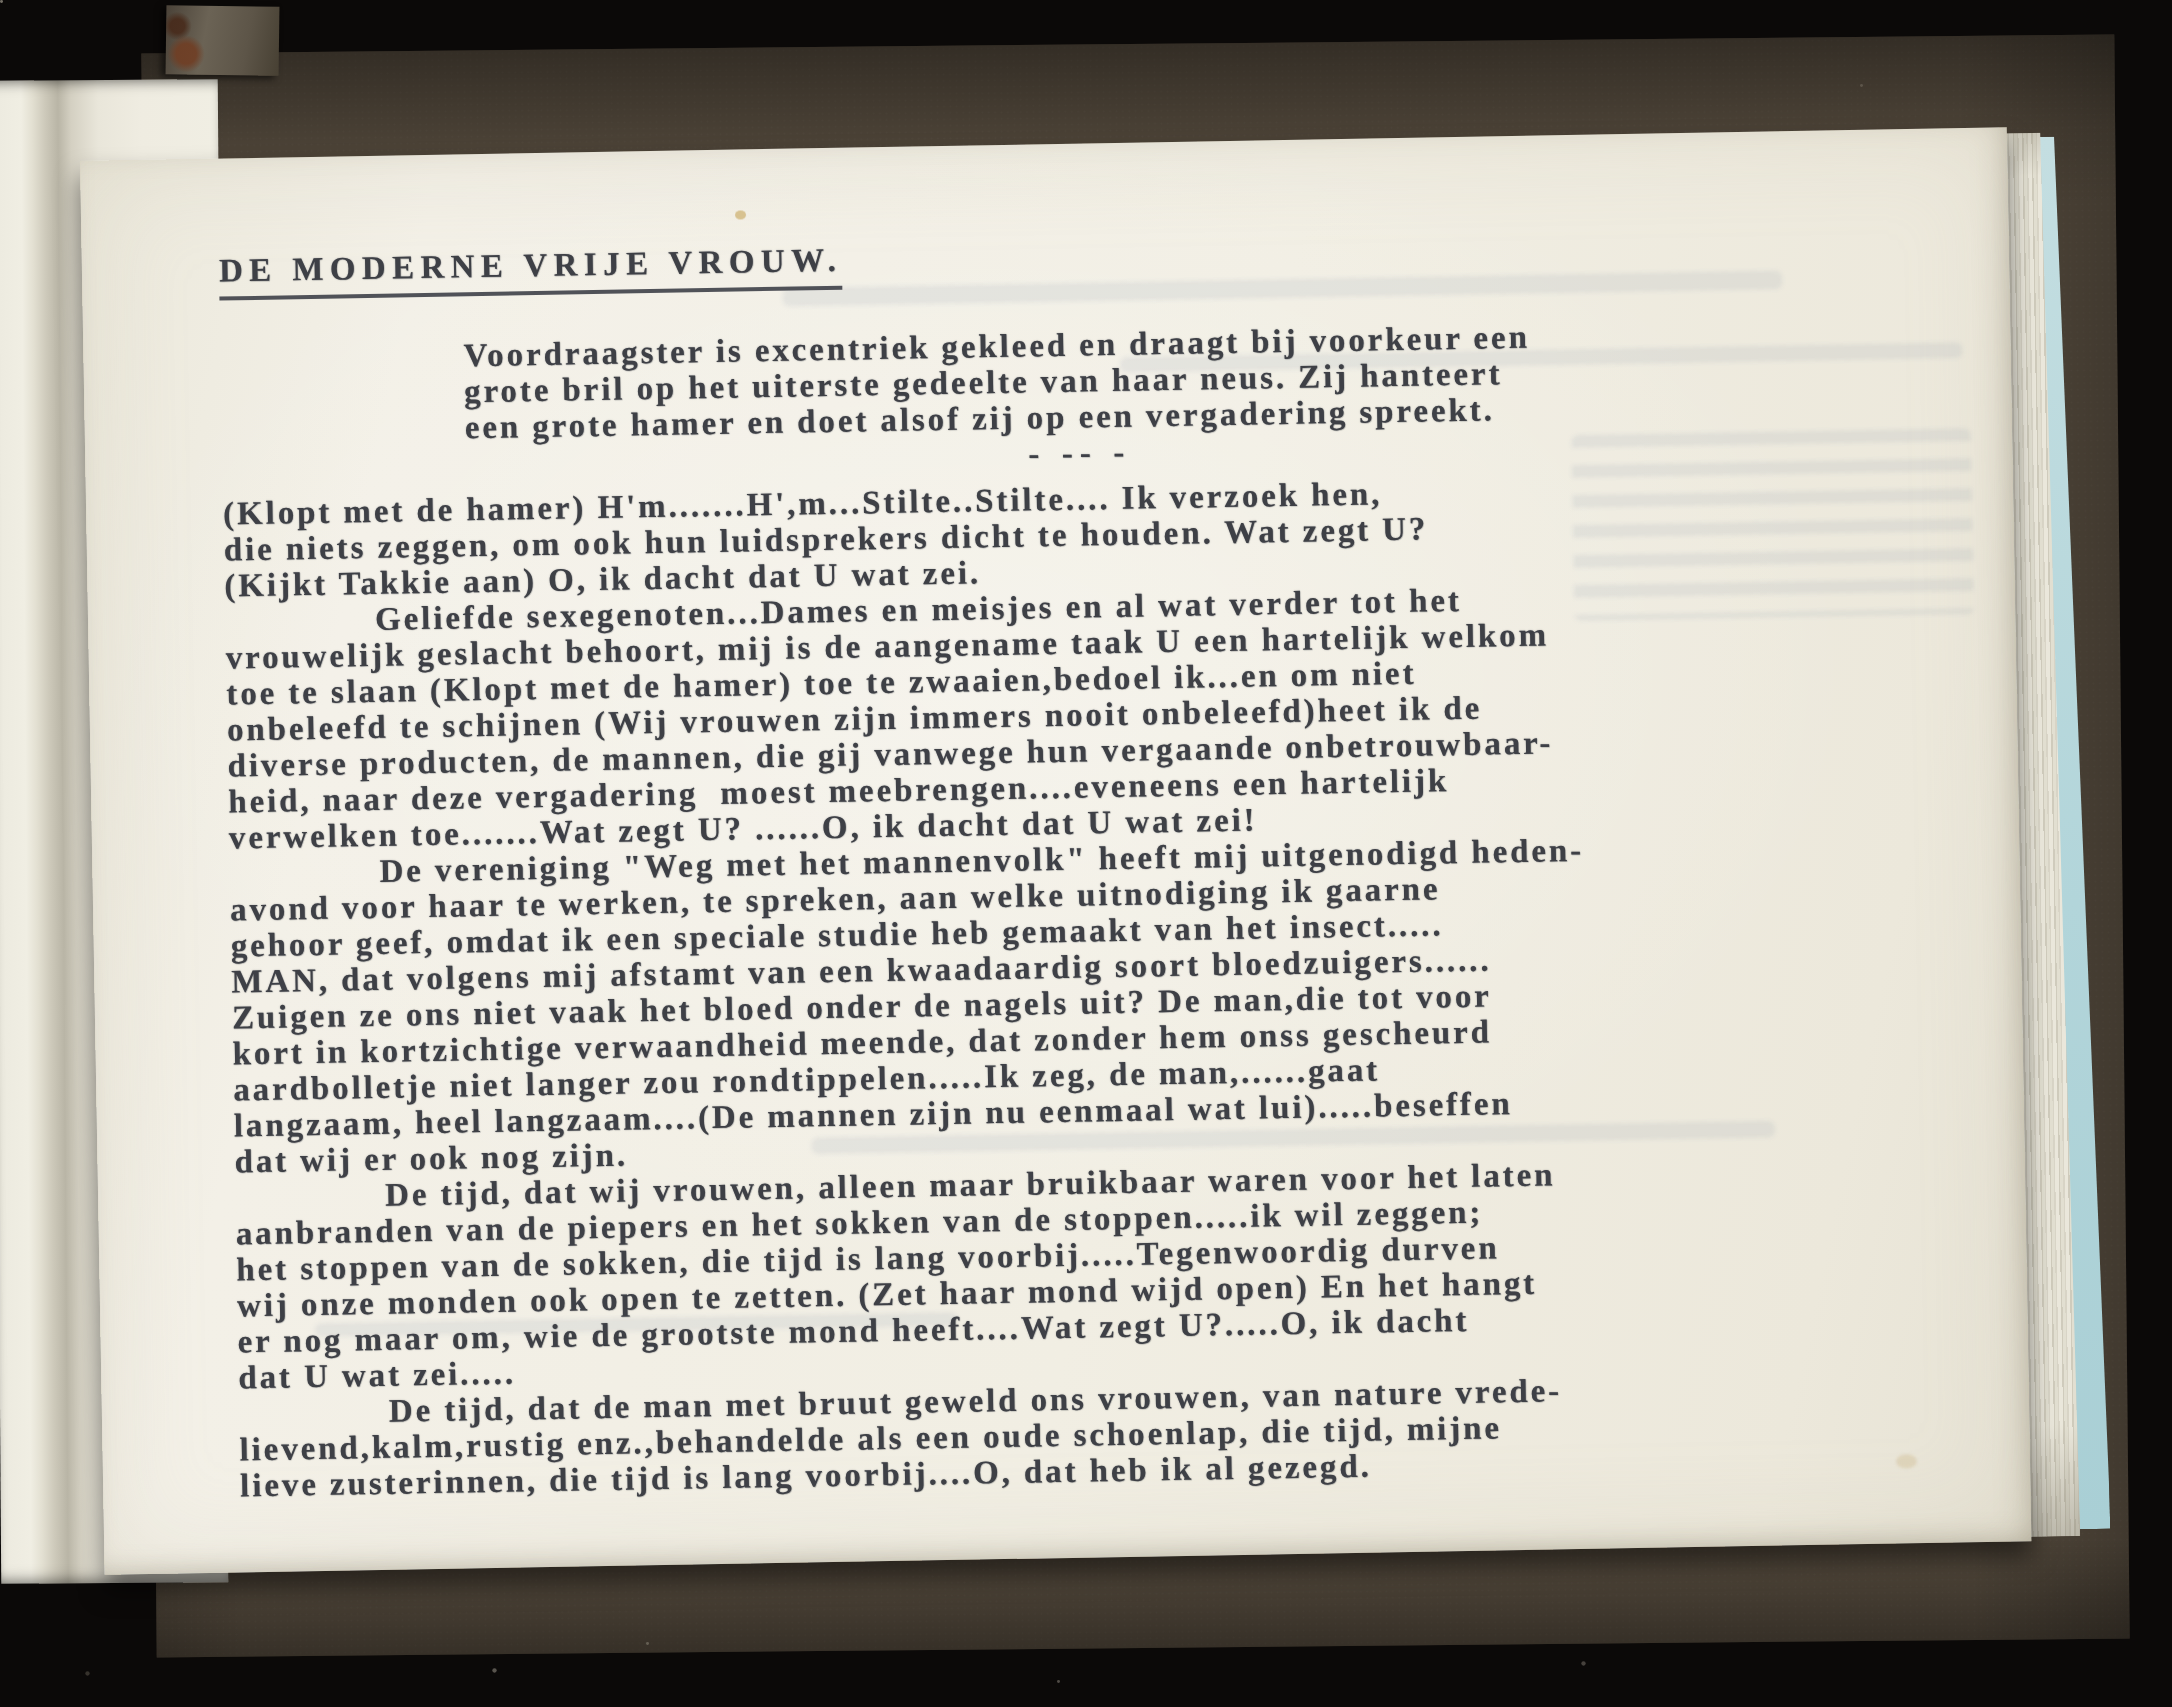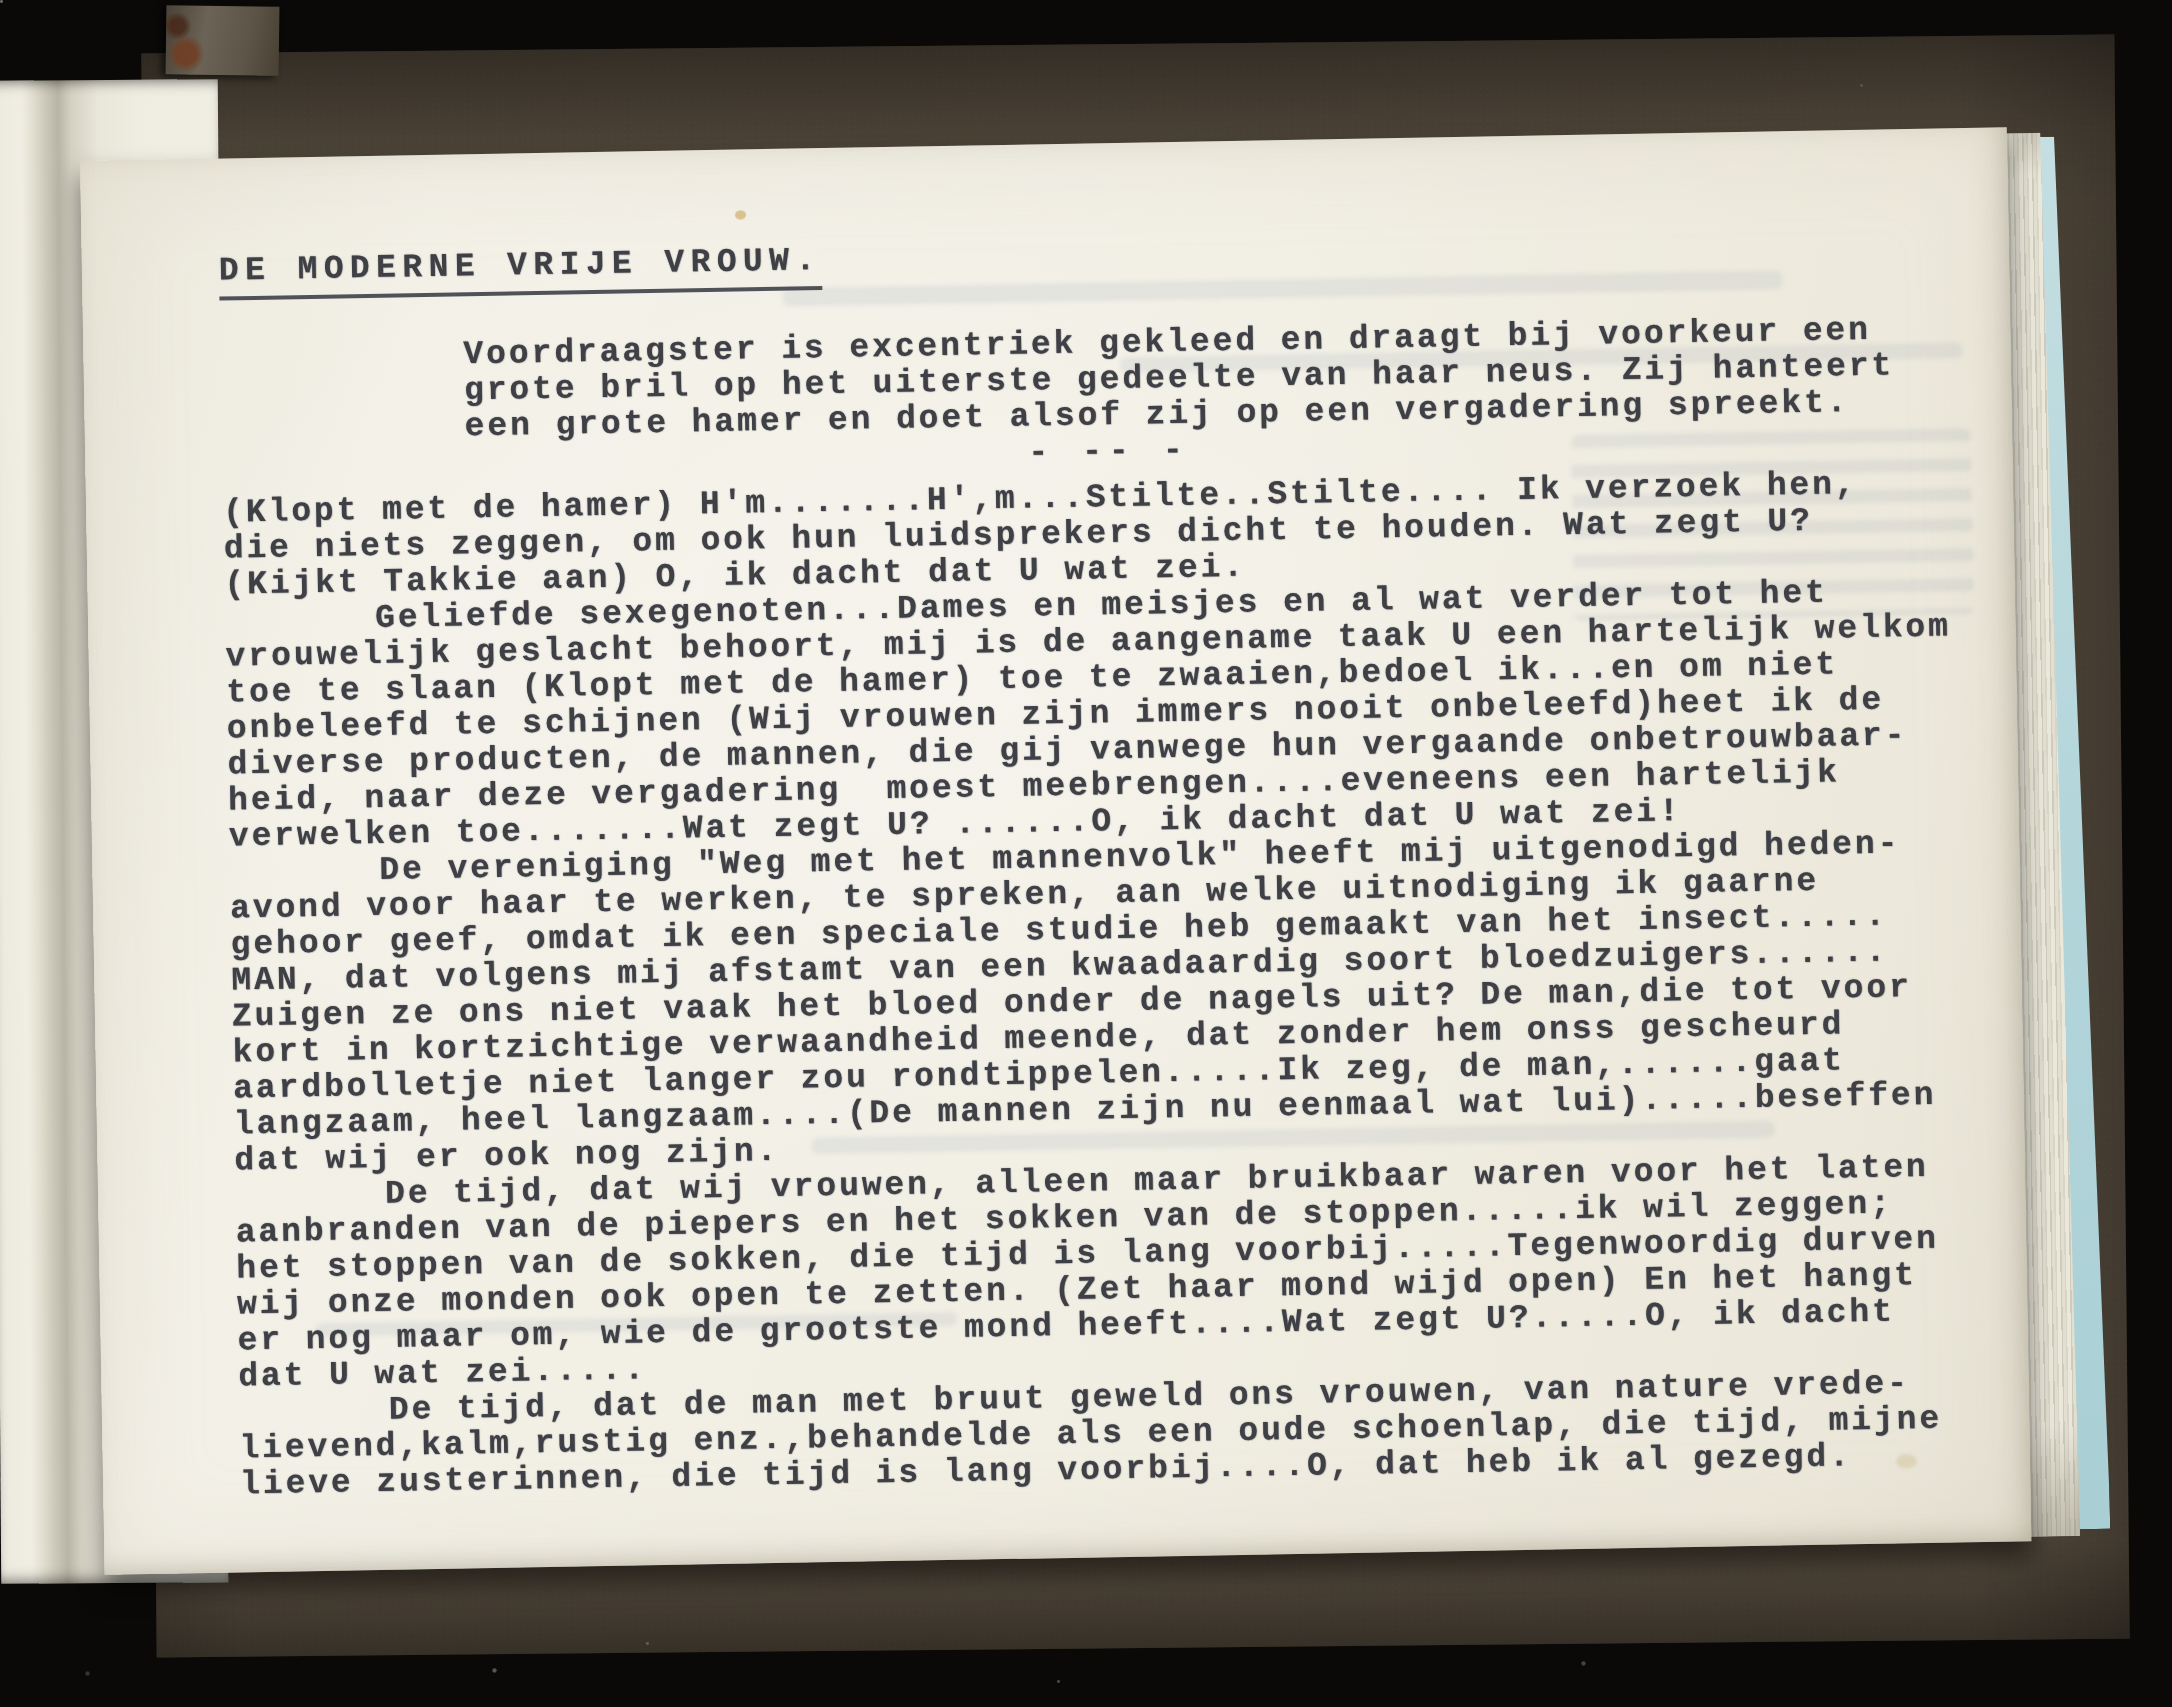--- a/index.html
+++ b/index.html
@@ -1,19 +1,19 @@
 <!DOCTYPE html>
 <html style="font-size:11.4px"><head>
 <meta charset="utf-8">
 <style>
   html,body{margin:0;padding:0;background:#0b0908;}
   .canvas{
     position:relative;width:2172px;height:1707px;overflow:hidden;
     background:#0b0908;
-    font-family:Liberation Mono, monospace;
+    font-family:Liberation Serif, serif;
   }
   
   .album{
     position:absolute;left:149px;top:44px;width:1973px;height:1604px;
     background:#53493c;
     background-image:
       linear-gradient(180deg,rgba(0,0,0,.38) 0,rgba(0,0,0,.10) 93px,rgba(0,0,0,0) 171px),
       linear-gradient(0deg,rgba(0,0,0,.35) 0,rgba(0,0,0,0) 100px),
       linear-gradient(90deg,rgba(0,0,0,.12) 0,rgba(0,0,0,0) 86px,rgba(0,0,0,0) 92%,rgba(0,0,0,.22) 100%),
       radial-gradient(rgba(255,255,255,.025) 0.7px,transparent 1.1px);

